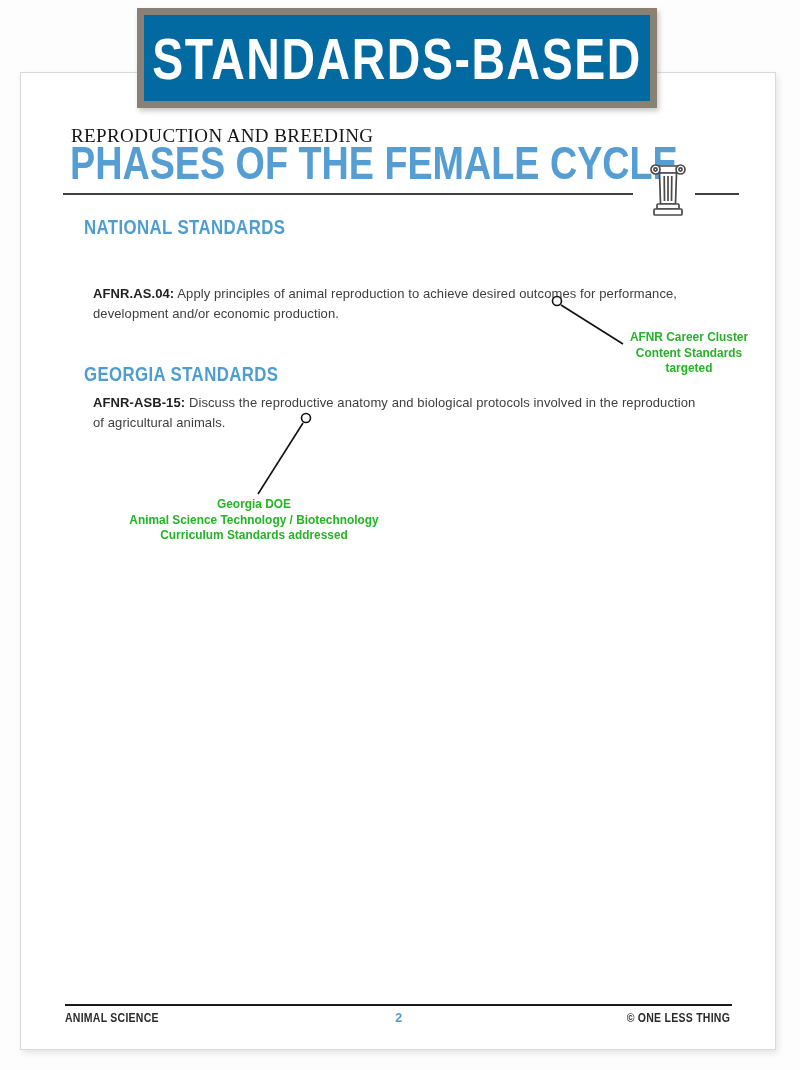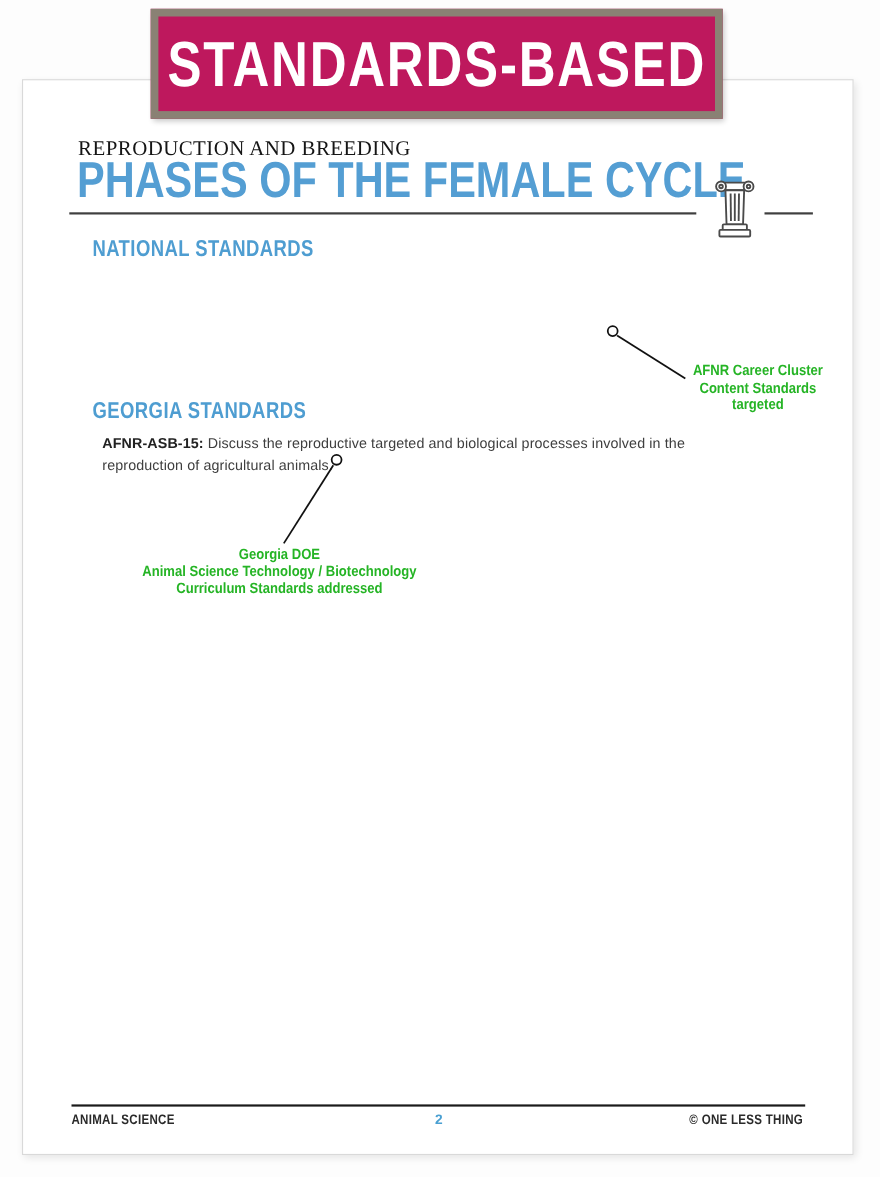--- a/index.html
+++ b/index.html
@@ -9,21 +9,21 @@
   .page {
     position:absolute; left:20px; top:72px; width:756px; height:978px;
     background:#ffffff; border:1px solid #d9d9d9;
     box-shadow: 2px 3px 7px rgba(0,0,0,0.10);
     padding-left: 12px;
   }
 
   
   .banner {
     position:absolute; left:137px; top:8px; width:520px; height:100px;
-    background:#be185d; border:7px solid #8A8174; z-index:5;
+    background:#0369a1; border:7px solid #8A8174; z-index:5;
     display:flex; align-items:center; justify-content:center;
     box-shadow: 2px 3px 5px rgba(0,0,0,0.22);
   }
   .banner-label {
     color:#ffffff; font-weight:bold; font-size:58px; white-space:nowrap;
     transform:scaleX(0.80); letter-spacing:2px;
   }
 
   
   .kicker {
@@ -107,23 +107,24 @@
         <line x1="20" y1="16" x2="20" y2="41"></line>
         <line x1="23.8" y1="16" x2="23.5" y2="41"></line>
         <rect x="9" y="44" width="22" height="5" rx="1"></rect>
         <rect x="6" y="49" width="28" height="6" rx="1"></rect>
       </g>
     </svg>
   </span>
   <div class="rule rule-right"></div>
 
   <div class="section-heading heading-national">NATIONAL STANDARDS</div>
+  <p class="standard std-2"><b>AFNR.AS.04:</b> <span>Apply principles of animal reproduction to achieve desired outcomes for performance, development and/or economic production.</span></p>
 
   <div class="section-heading heading-georgia">GEORGIA STANDARDS</div>
-  <p class="standard std-3"><b>AFNR-ASB-15:</b> <span>Discuss the reproductive targeted and biological processes involved in the reproduction of agricultural animals.</span></p>
+  <p class="standard std-3"><b>AFNR-ASB-15:</b> <span>Discuss the reproductive anatomy and biological protocols involved in the reproduction of agricultural animals.</span></p>
 
   <div class="annotation annotation-1">
     <div>AFNR Career Cluster</div>
     <div>Content Standards</div>
     <div>targeted</div>
   </div>
   <div class="annotation annotation-2">
     <div>Georgia DOE</div>
     <div>Animal Science Technology / Biotechnology</div>
     <div>Curriculum Standards addressed</div>

